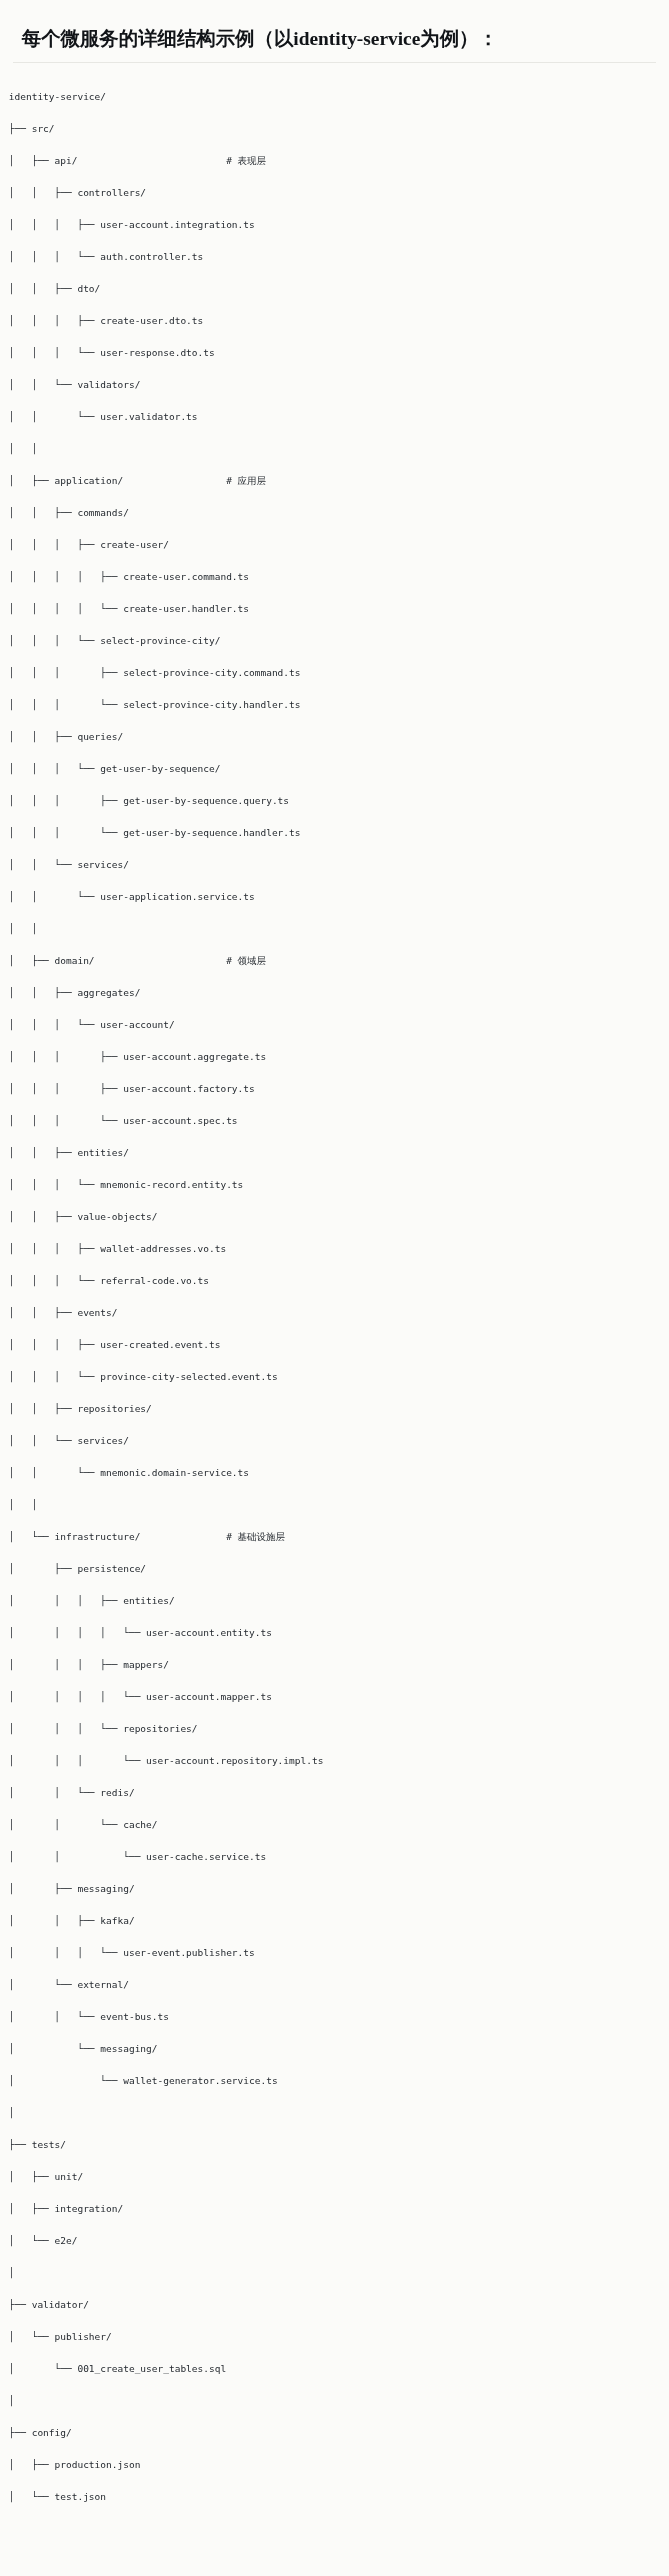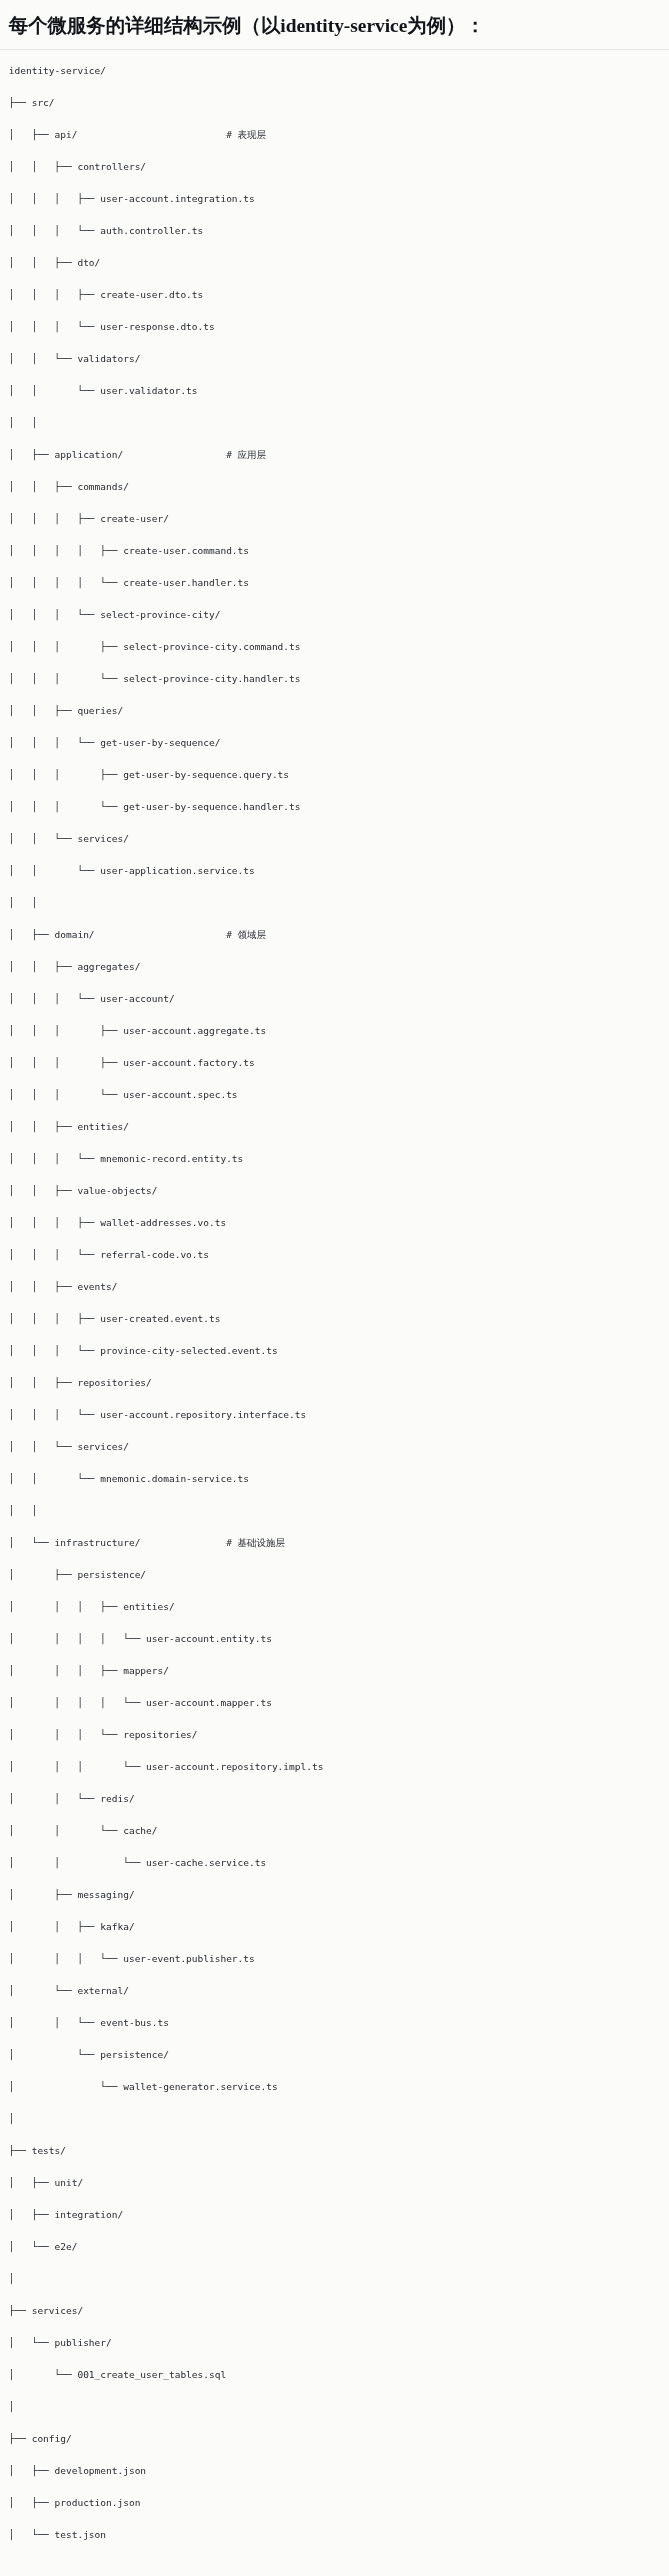--- a/index.html
+++ b/index.html
@@ -21,21 +21,21 @@
 
   
   .doc-heading {
     font-family: "Liberation Serif", serif;
     font-weight: bold;
     font-size: 19.4px;
     line-height: 1.25;
     letter-spacing: 0px;
     color: #111418;
     padding: 13.8px 8.8px 11.3px 8.8px;
-    margin: 0;
+    margin: 13px;
     border-bottom: 0.6px solid #e7e7e3;
   }
 
   
   .code-block {
     font-family: "DejaVu Sans Mono", "Liberation Mono", monospace;
     font-size: 9.5px;
     line-height: 16px;
     color: #24292f;
     background: #fbfbf9;
@@ -90,54 +90,52 @@
 <span class="ln">│   │   │       └── user-account.spec.ts</span>
 <span class="ln">│   │   ├── entities/</span>
 <span class="ln">│   │   │   └── mnemonic-record.entity.ts</span>
 <span class="ln">│   │   ├── value-objects/</span>
 <span class="ln">│   │   │   ├── wallet-addresses.vo.ts</span>
 <span class="ln">│   │   │   └── referral-code.vo.ts</span>
 <span class="ln">│   │   ├── events/</span>
 <span class="ln">│   │   │   ├── user-created.event.ts</span>
 <span class="ln">│   │   │   └── province-city-selected.event.ts</span>
 <span class="ln">│   │   ├── repositories/</span>
-<span class="ln">│   │   │   └── user-account.repository.interface.ts</span>
 <span class="ln">│   │   └── services/</span>
 <span class="ln">│   │       └── mnemonic.domain-service.ts</span>
 <span class="ln">│   │</span>
 <span class="ln">│   └── infrastructure/               <span class="cmt"># 基础设施层</span></span>
 <span class="ln">│       ├── persistence/</span>
 <span class="ln">│       │   │   ├── entities/</span>
 <span class="ln">│       │   │   │   └── user-account.entity.ts</span>
 <span class="ln">│       │   │   ├── mappers/</span>
 <span class="ln">│       │   │   │   └── user-account.mapper.ts</span>
 <span class="ln">│       │   │   └── repositories/</span>
 <span class="ln">│       │   │       └── user-account.repository.impl.ts</span>
 <span class="ln">│       │   └── redis/</span>
 <span class="ln">│       │       └── cache/</span>
 <span class="ln">│       │           └── user-cache.service.ts</span>
 <span class="ln">│       ├── messaging/</span>
 <span class="ln">│       │   ├── kafka/</span>
 <span class="ln">│       │   │   └── user-event.publisher.ts</span>
 <span class="ln">│       └── external/</span>
 <span class="ln">│       │   └── event-bus.ts</span>
-<span class="ln">│           └── persistence/</span>
+<span class="ln">│           └── messaging/</span>
 <span class="ln">│               └── wallet-generator.service.ts</span>
 <span class="ln">│</span>
 <span class="ln">├── tests/</span>
 <span class="ln">│   ├── unit/</span>
 <span class="ln">│   ├── integration/</span>
 <span class="ln">│   └── e2e/</span>
 <span class="ln">│</span>
-<span class="ln">├── services/</span>
+<span class="ln">├── validator/</span>
 <span class="ln">│   └── publisher/</span>
 <span class="ln">│       └── 001_create_user_tables.sql</span>
 <span class="ln">│</span>
 <span class="ln">├── config/</span>
-<span class="ln">│   ├── development.json</span>
 <span class="ln">│   ├── production.json</span>
 <span class="ln">│   └── test.json</span>
 
 
 
 
 
 
 </code></pre>
 

